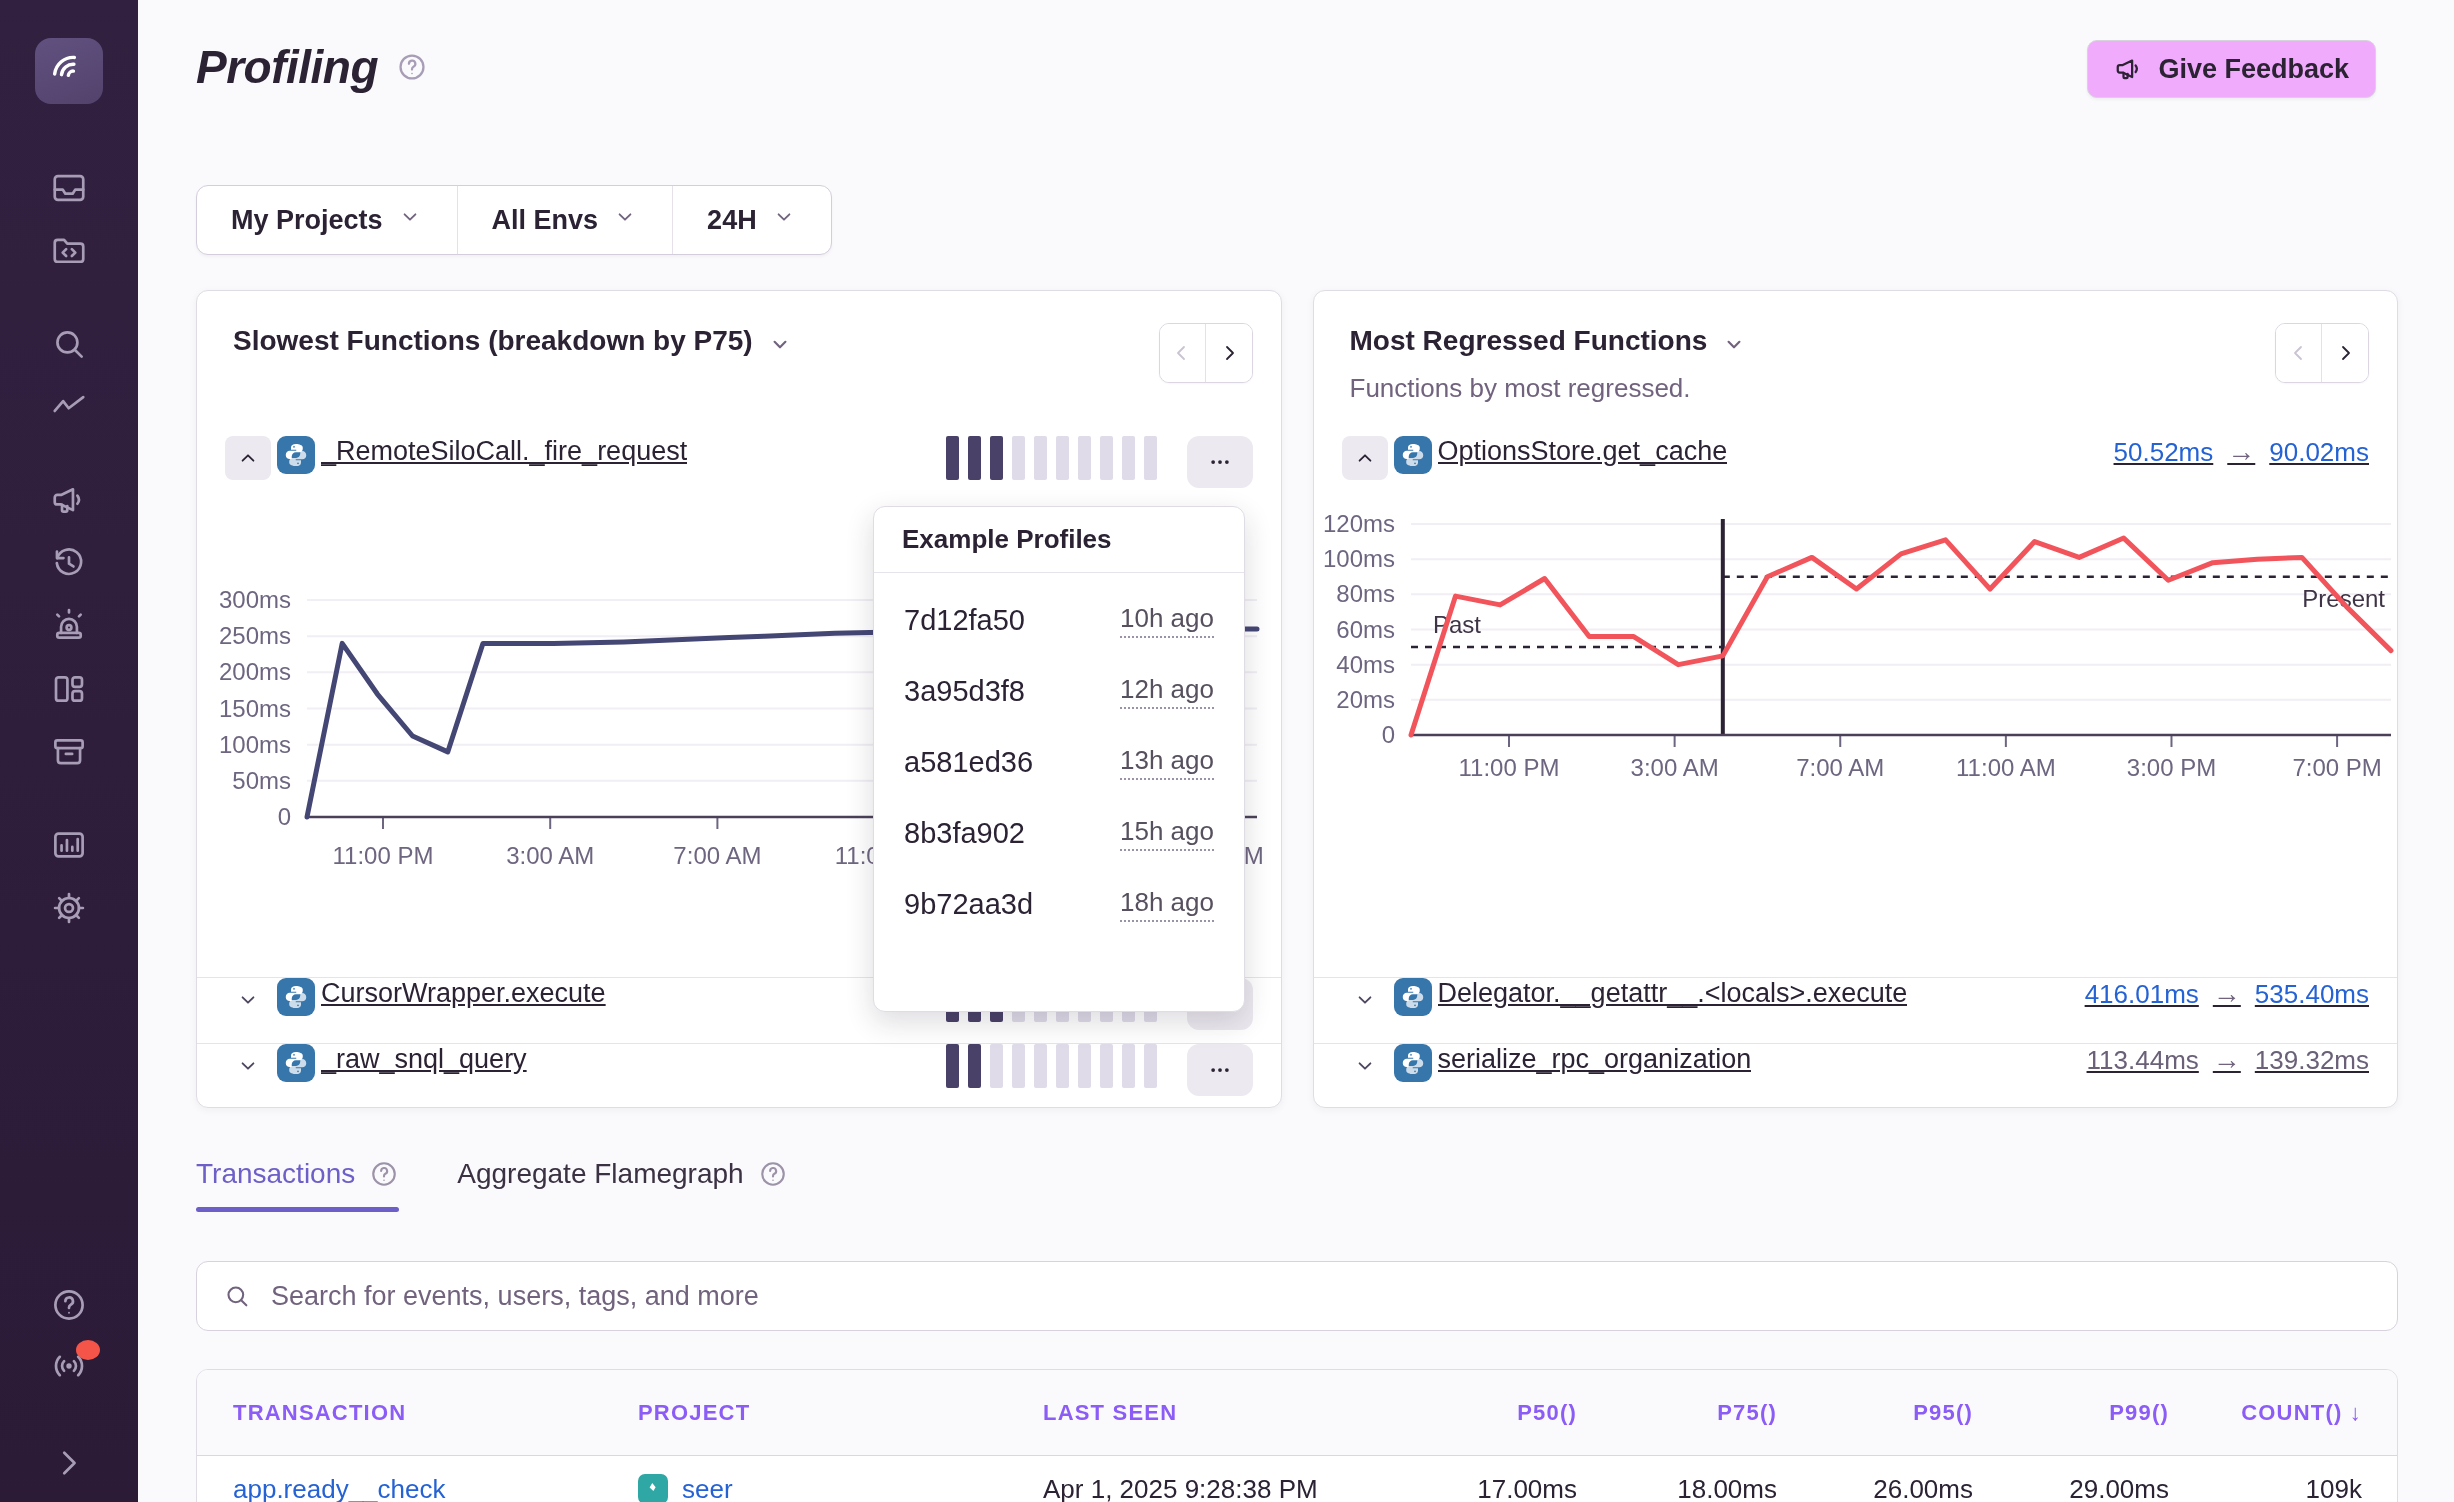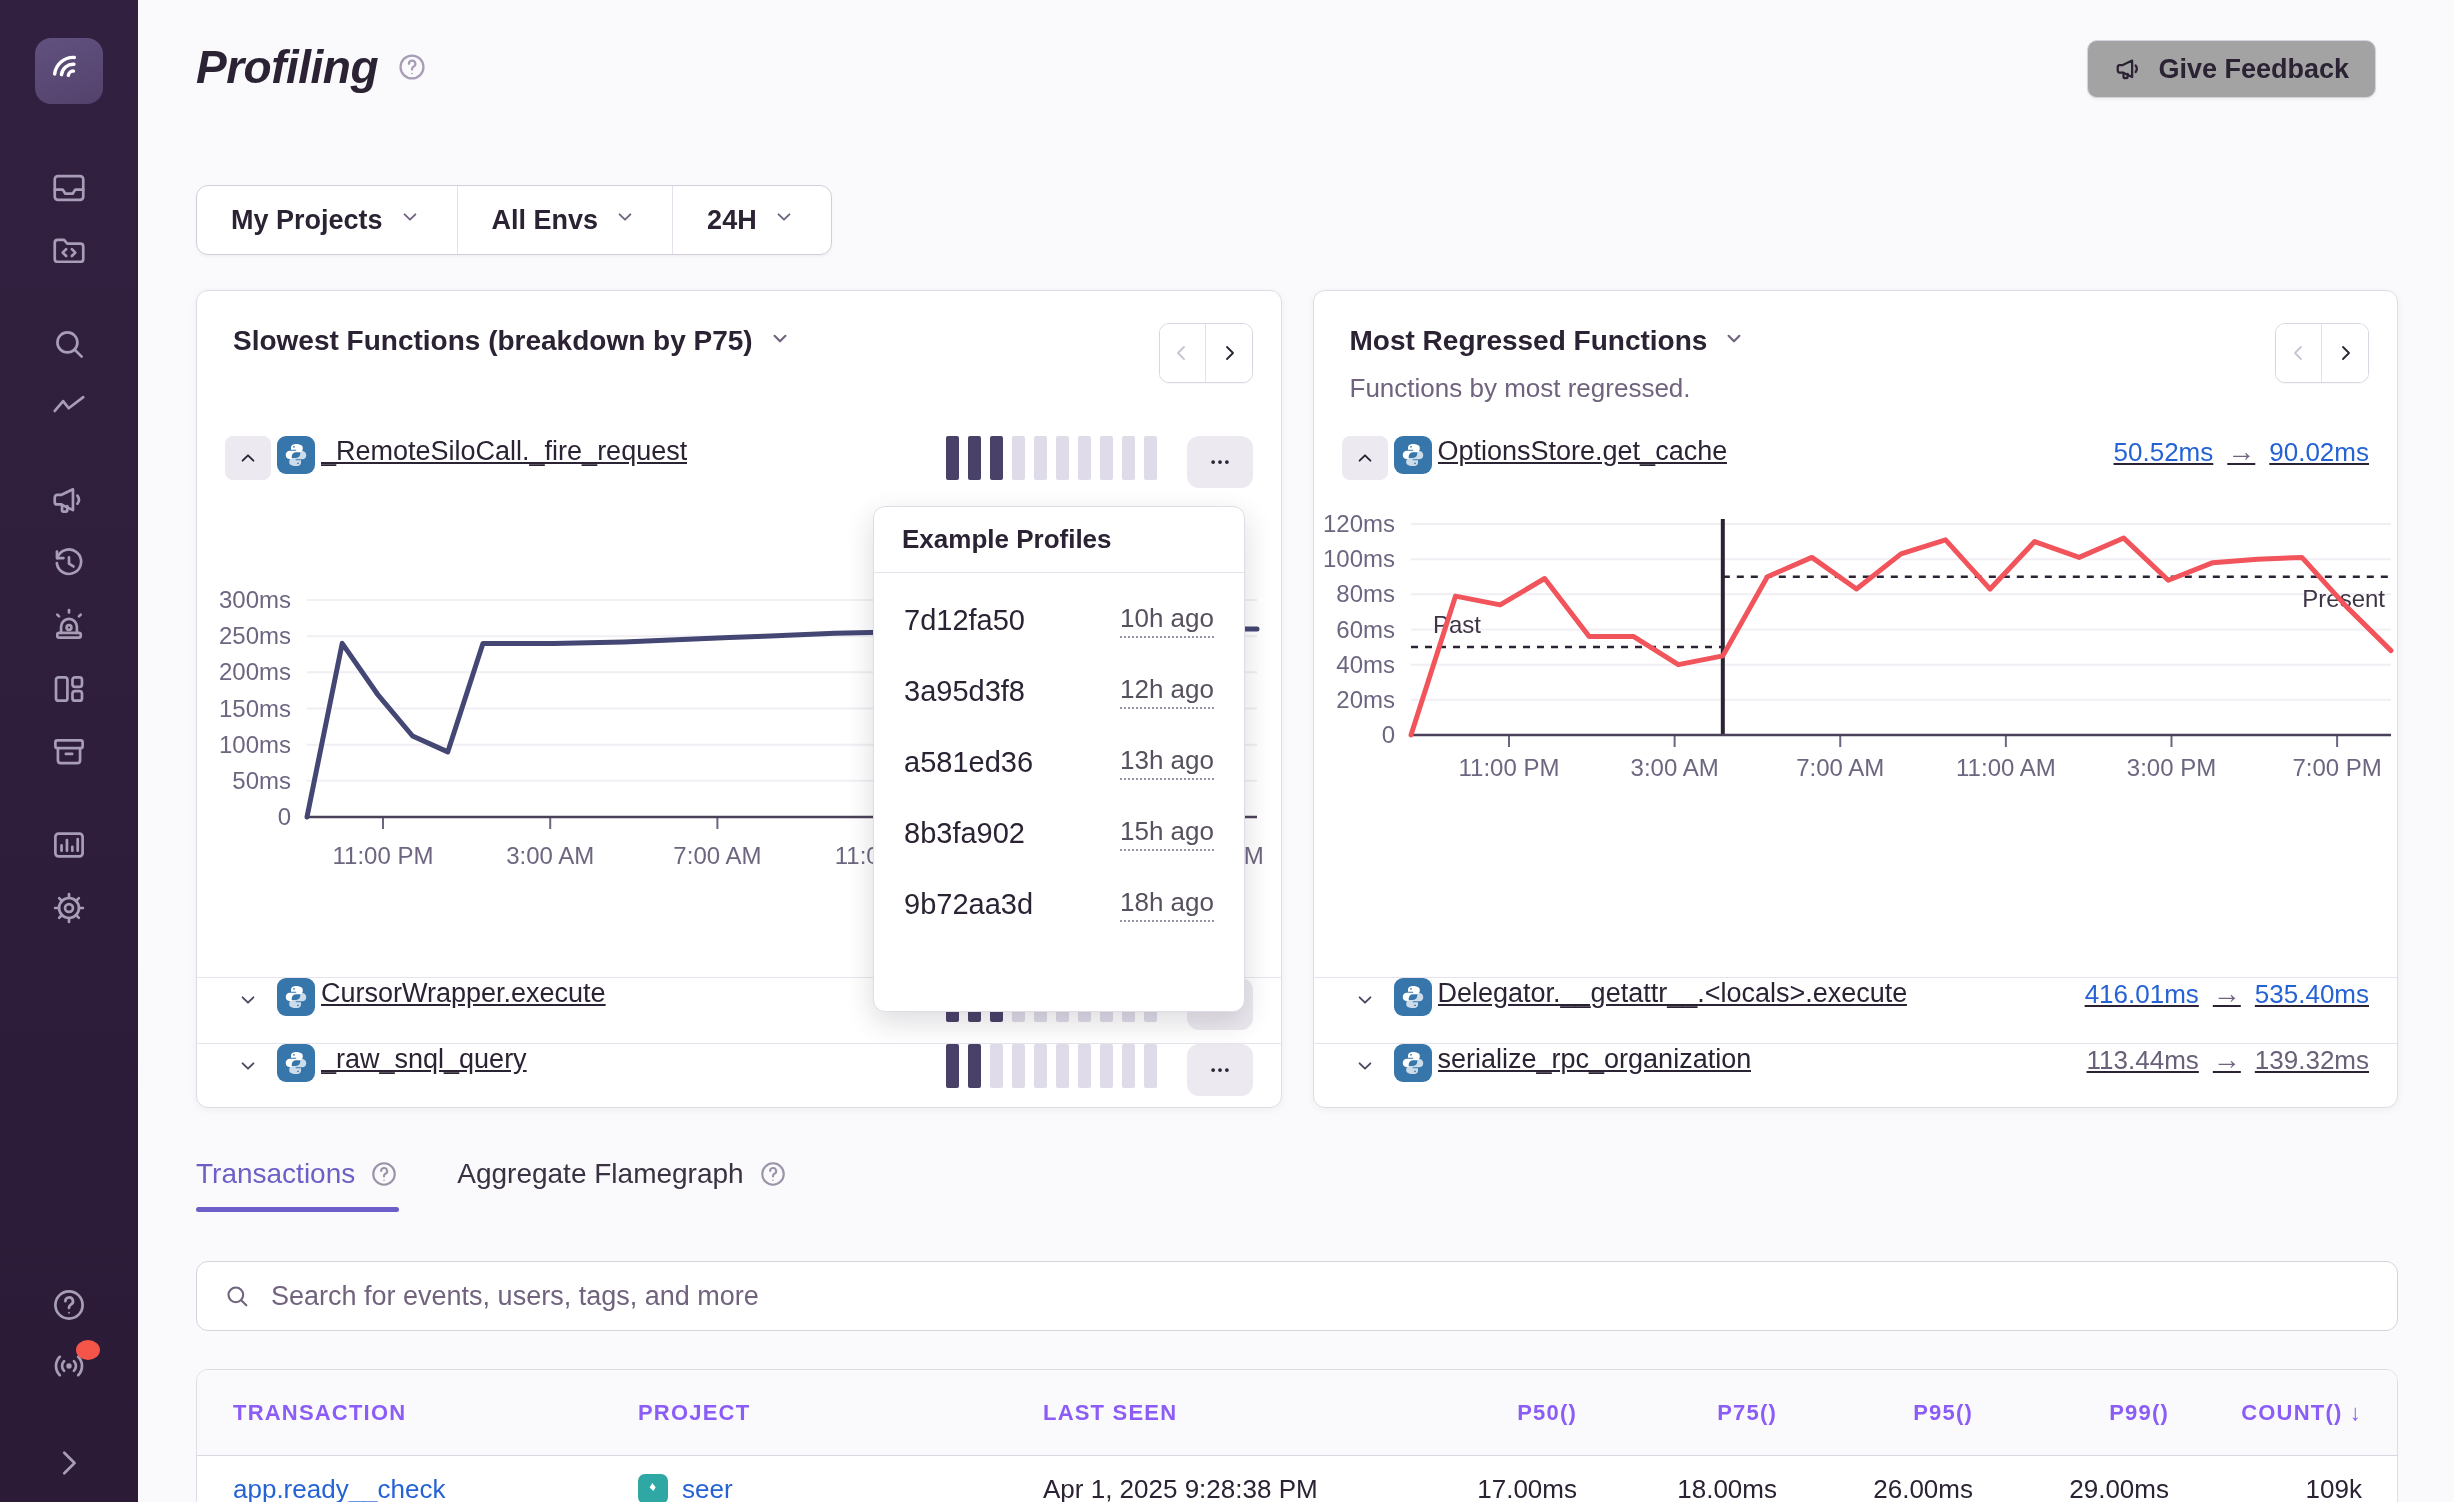--- a/index.html
+++ b/index.html
@@ -21,39 +21,39 @@
   .sidebar-bottom .nav-btn.collapse { margin-top:36px; }
   .badge-dot { position:absolute; top:-7px; right:-12px; width:24px; height:20px; border-radius:50%; background:#F55549; }
 
   
   .main { margin-left:138px; padding:0 56px 0 58px; }
   .page-head { display:flex; align-items:flex-start; justify-content:space-between; padding-top:40px; height:145px; }
   .title-wrap { display:flex; align-items:center; gap:18px;font-style:italic; }
   .page-title { font-size:46px; font-weight:700; color:#2B2233; letter-spacing:-0.5px; }
   .help-circ { width:32px; height:32px; color:#A79DB6; }
   .help-circ svg { width:100%; height:100%; }
-  .feedback-btn { display:flex; align-items:center; gap:14px; background:#a3a3a3; border:1.5px solid #D8D2DE;
+  .feedback-btn { display:flex; align-items:center; gap:14px; background:#f0abfc; border:1.5px solid #D8D2DE;
     border-radius:10px; padding:0 26px; height:58px; font-size:27px; font-weight:700; color:#2B2233;
     box-shadow:0 2px 3px rgba(43,34,51,.05); cursor:pointer; margin-right:22px; }
   .feedback-btn svg { width:30px; height:30px; }
 
   
   .filter-bar { margin-top:40px; display:inline-flex; align-items:stretch; background:#fff;
     border:1.5px solid #D4CDDC; border-radius:12px; height:70px; box-shadow:0 2px 3px rgba(43,34,51,.04); }
   .filter-seg { display:flex; align-items:center; gap:14px; padding:0 34px; font-size:27px; font-weight:700;
     color:#2B2233; cursor:pointer; border-right:1.5px solid #E5E0EA;justify-content:flex-end; }
   .filter-seg:last-child { border-right:none; }
   .filter-seg svg { width:26px; height:26px; color:#71637E; }
 
   
   .cards { margin-top:35px; display:grid; grid-template-columns:1fr 1fr; gap:31px; }
   .card { background:#fff; border:1.5px solid #E0DCE5; border-radius:12px; height:818px;
     box-shadow:0 2px 8px rgba(43,34,51,.05); overflow:hidden; position:relative; }
   .card-head { height:145px; padding:34px 28px 0 36px; position:relative; }
-  .card-title-row { display:flex; align-items:flex-start; gap:14px; cursor:pointer; }
+  .card-title-row { display:flex; align-items:flex-end; gap:14px; cursor:pointer; }
   .card-title { font-size:28px; font-weight:700; color:#2B2233; }
   .card-title-row svg { width:26px; height:26px; color:#71637E; }
   .card-sub { margin-top:16px; font-size:26px; color:#71637E; }
   .pager { position:absolute; right:28px; top:32px; display:flex; border:1.5px solid #DCD6E2; border-radius:10px;
     background:#fff; overflow:hidden; box-shadow:0 1px 2px rgba(43,34,51,.04); }
   .pager button { width:46px; height:58px; background:#fff; border:none; display:flex; align-items:center;
     justify-content:center; cursor:pointer; }
   .pager button:first-child { border-right:1.5px solid #E5E0EA; color:#CBC3D3; }
   .pager button:last-child { color:#2B2233; }
   .pager svg { width:24px; height:24px; }

